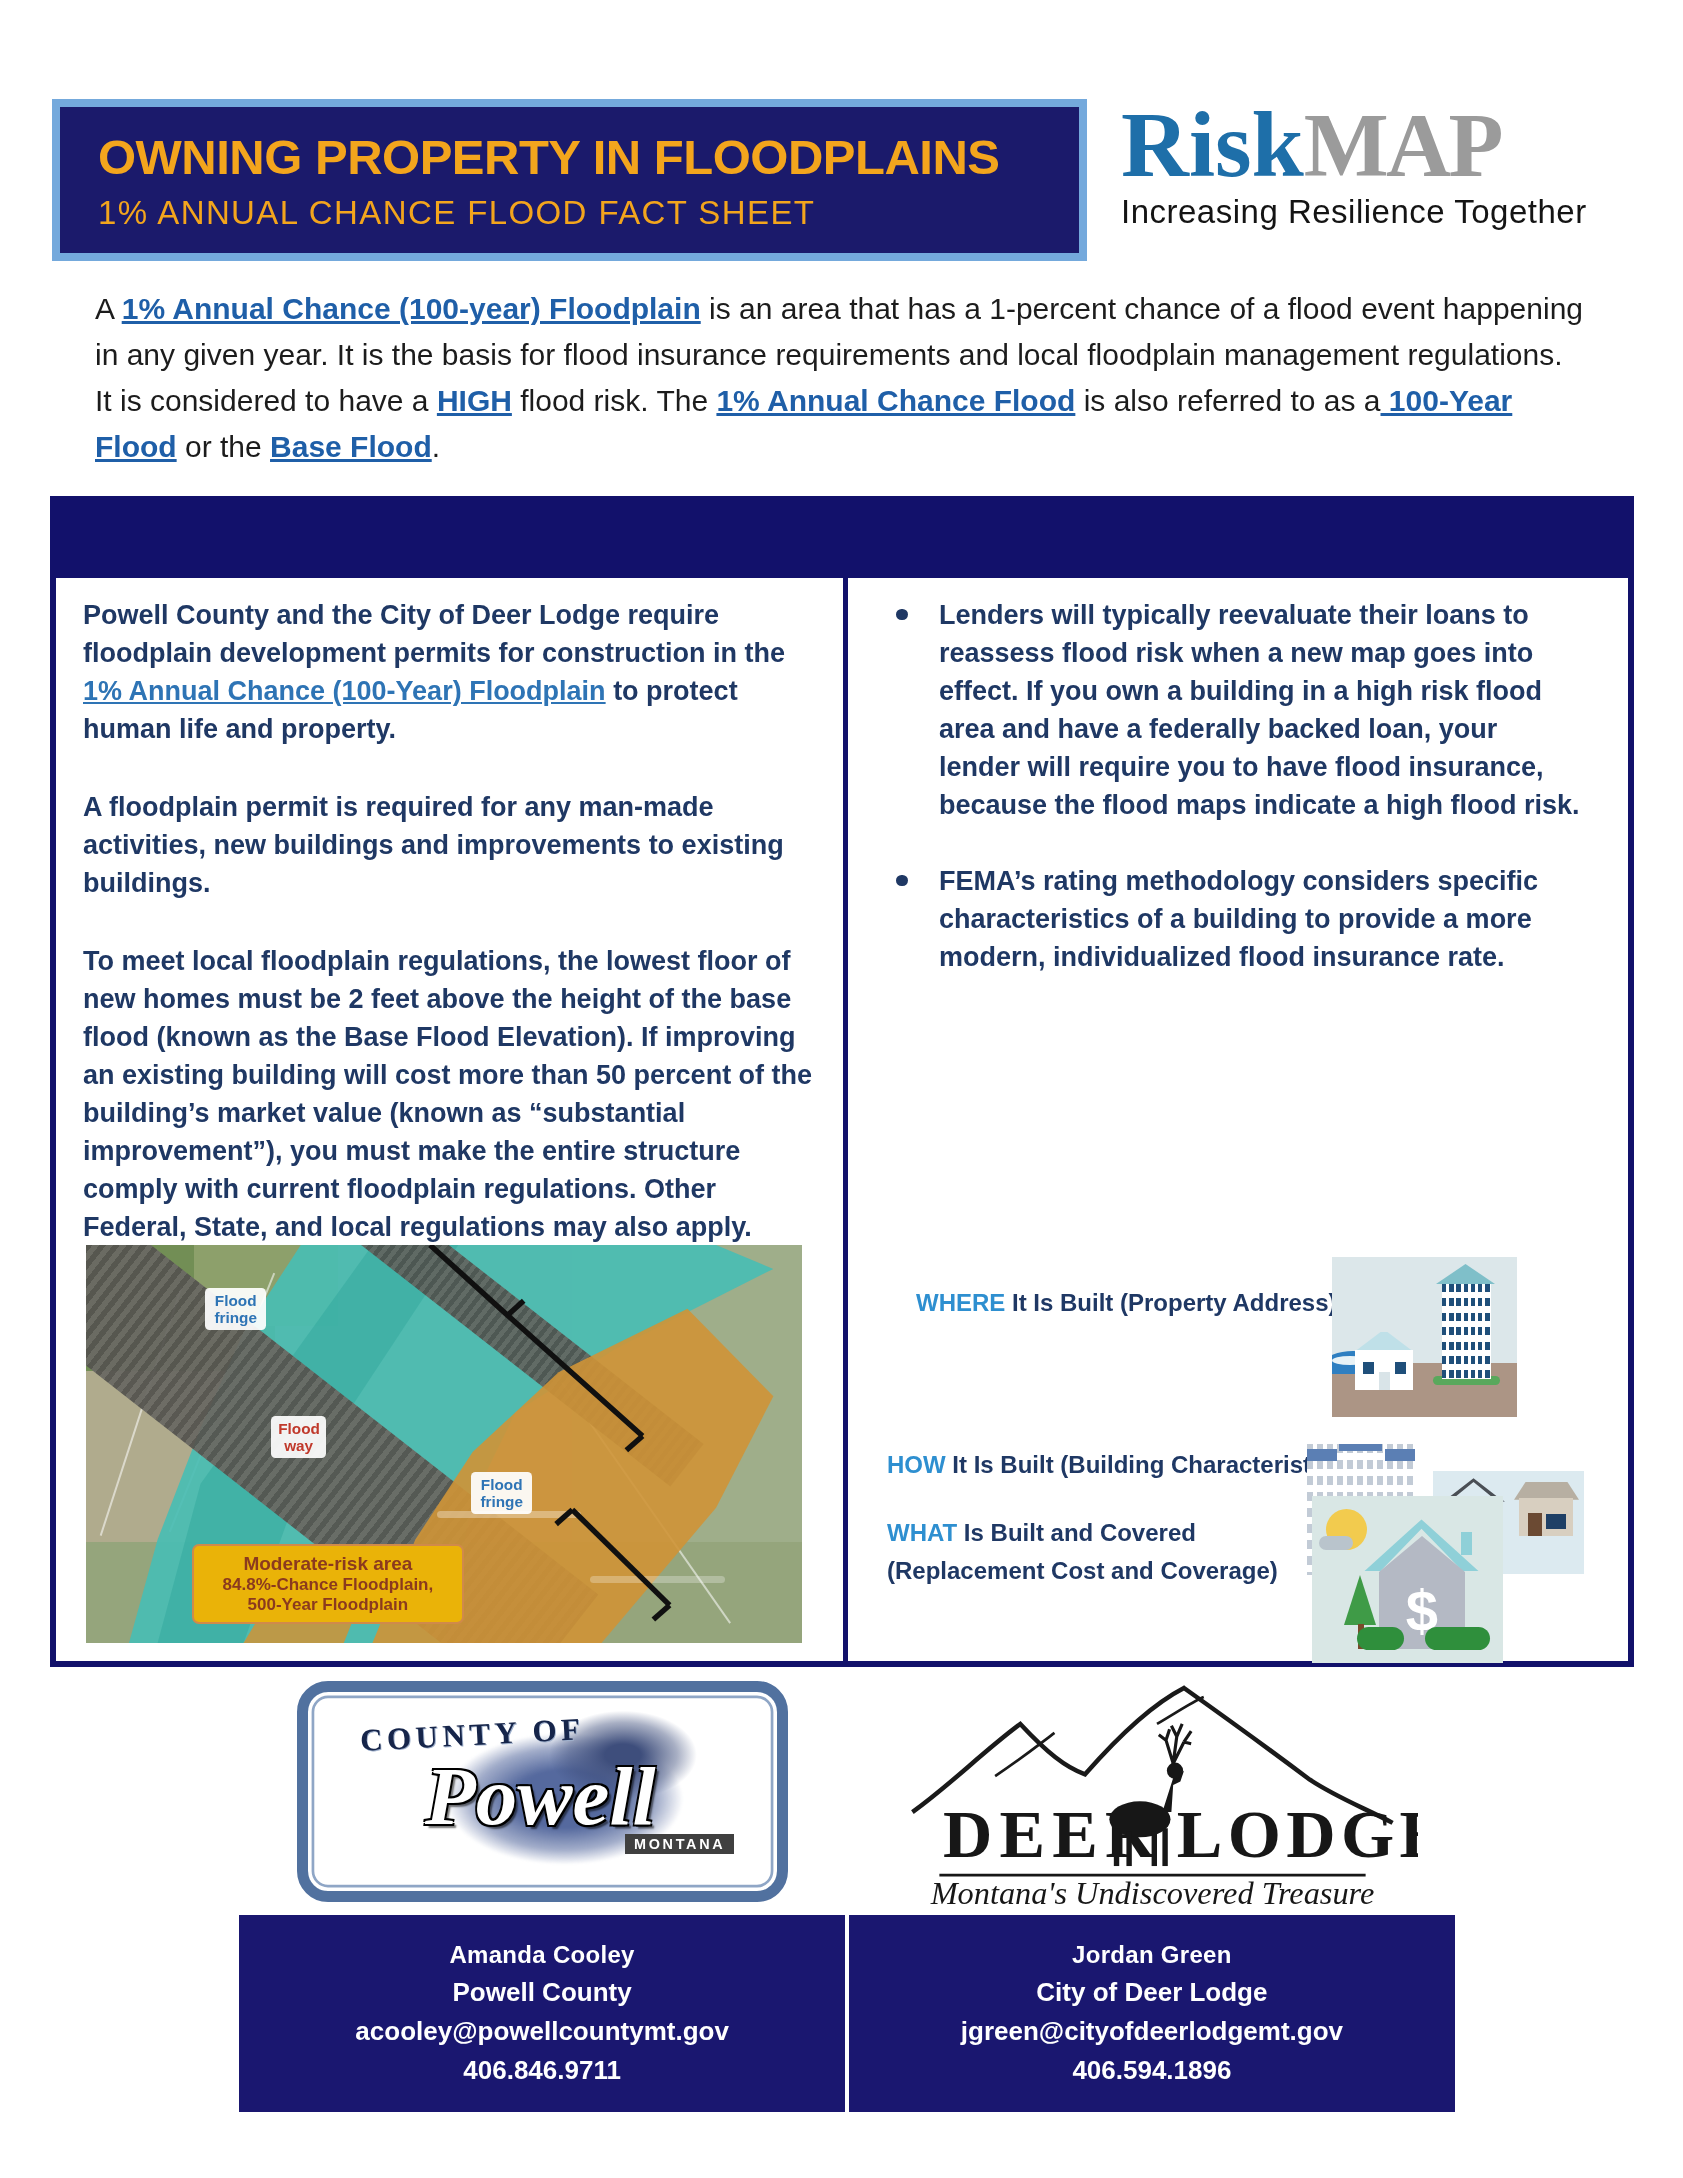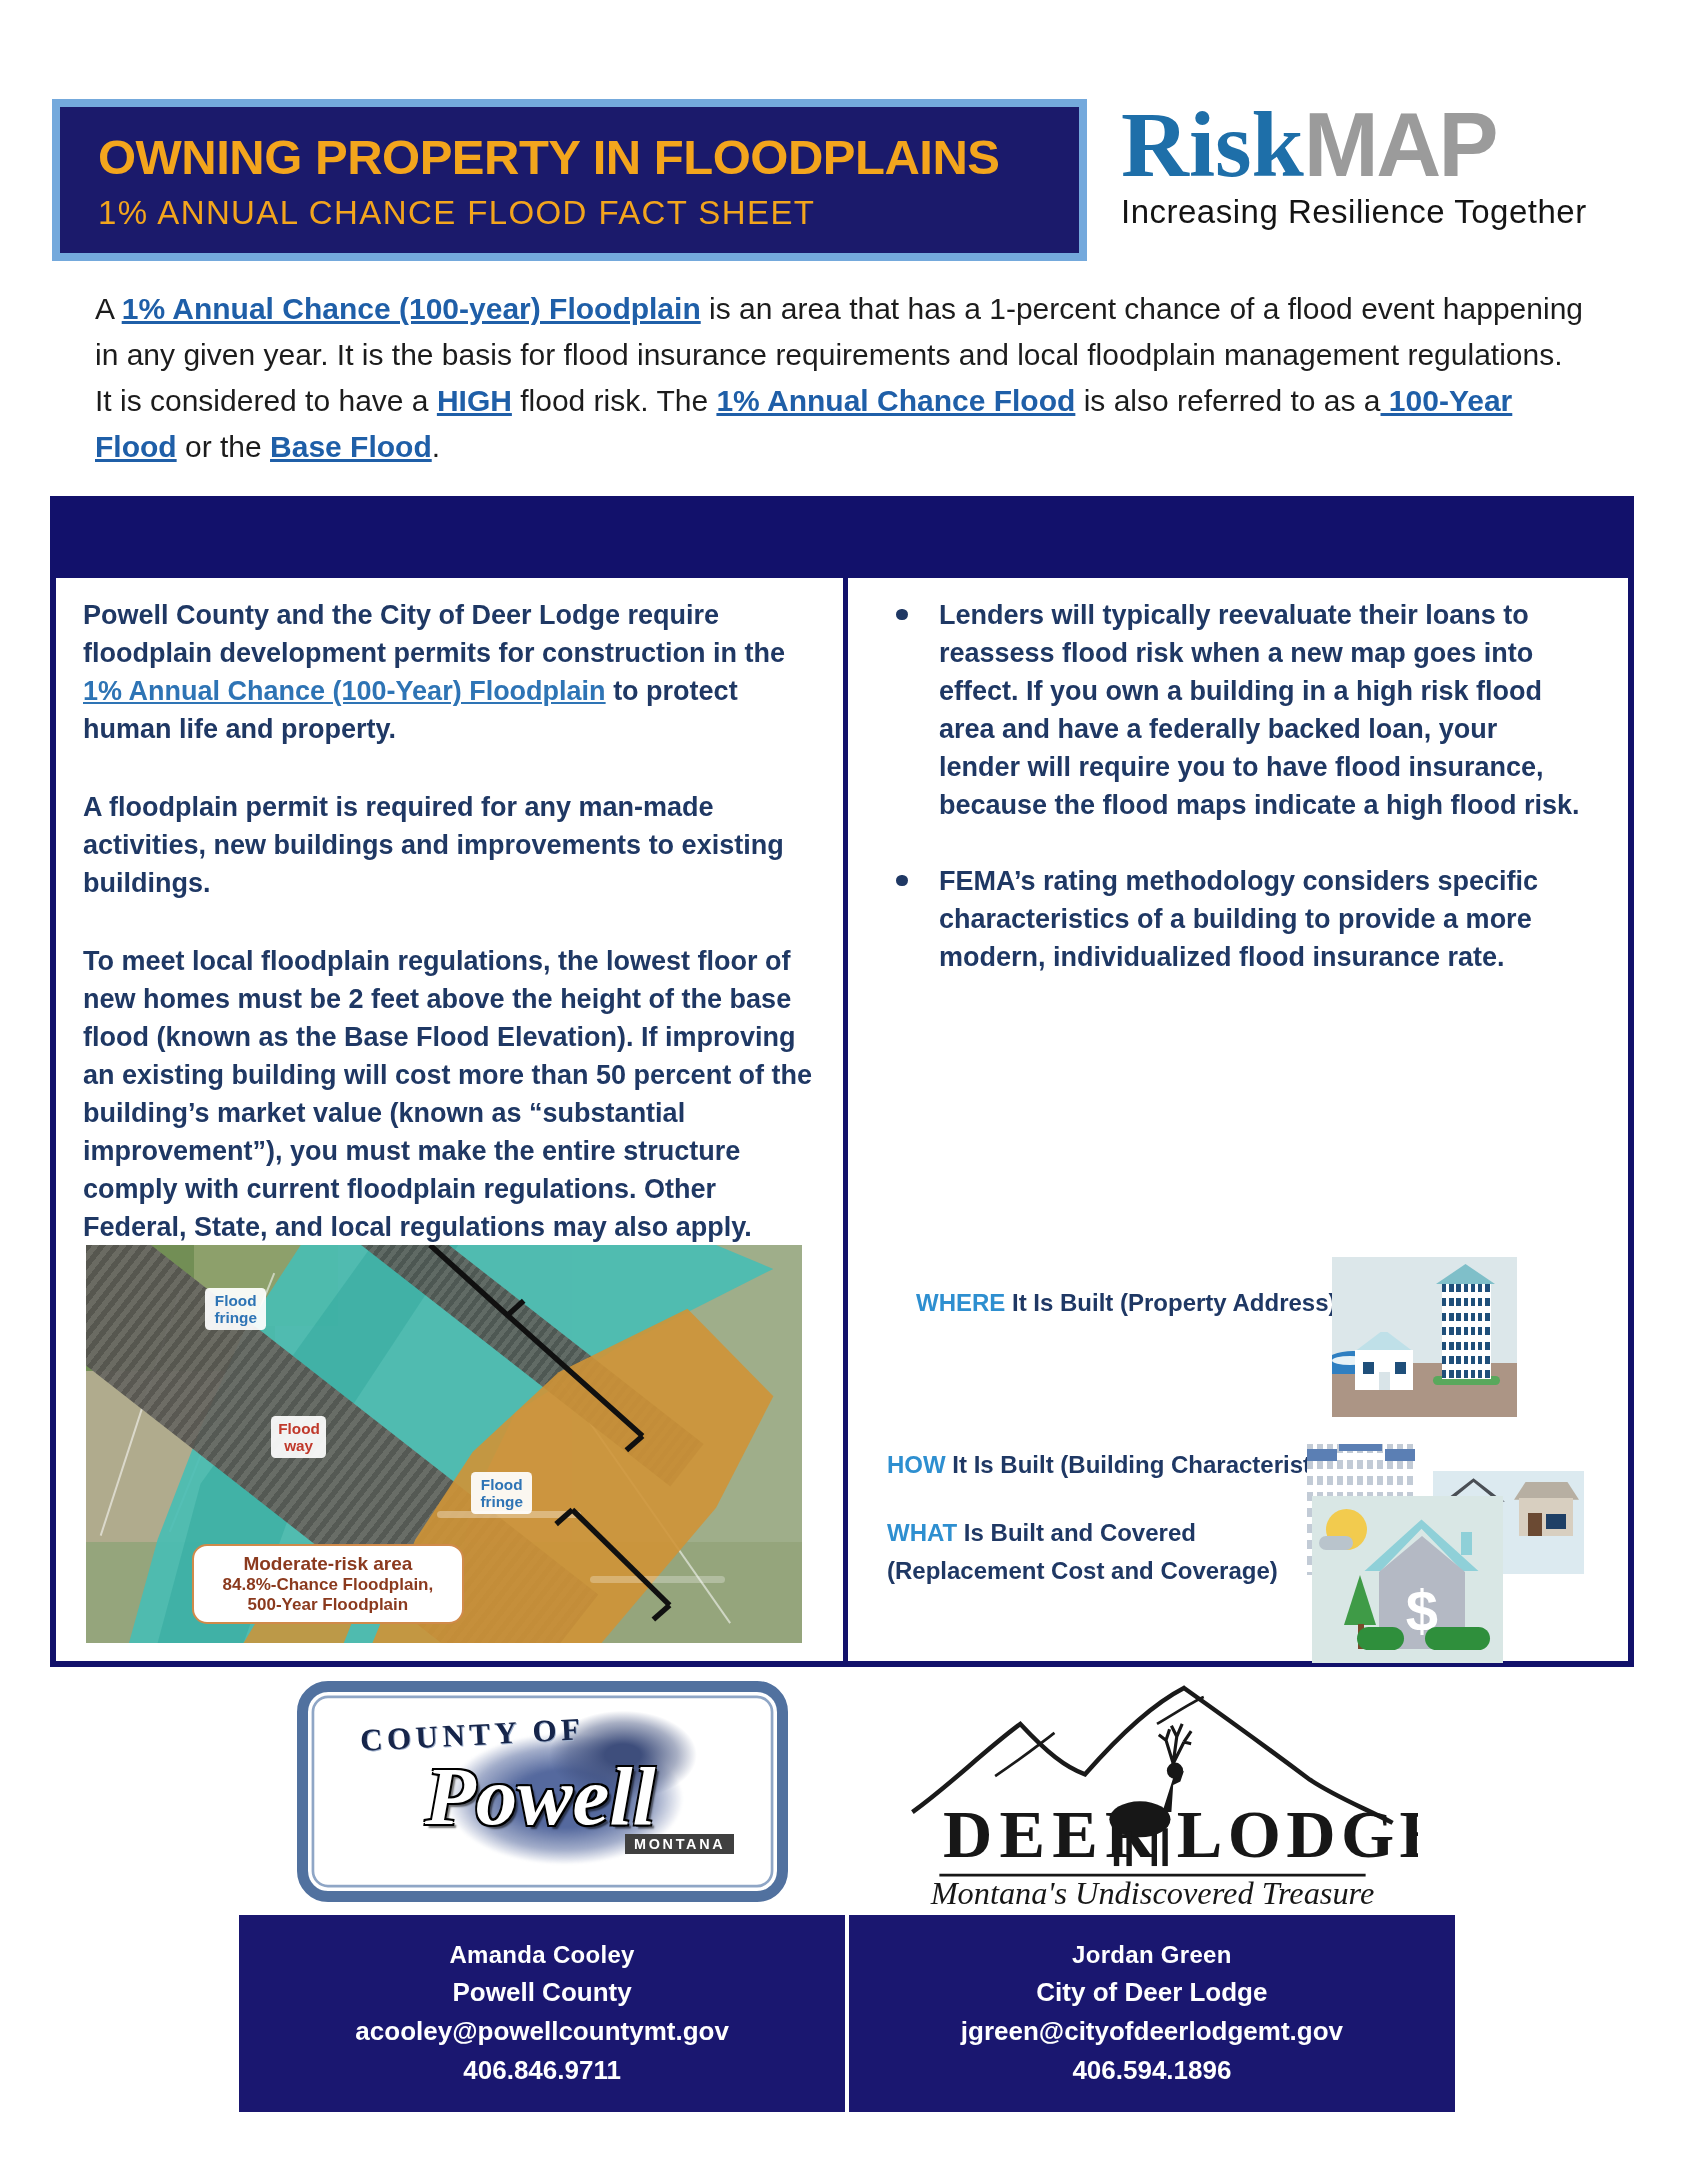--- a/index.html
+++ b/index.html
@@ -12,21 +12,21 @@
           background:#1B1A6B;border:8px solid #74A9DC;padding:21.6px 0 0 38px;}
   .banner-title{font-size:49px;font-weight:bold;color:#F3A51D;letter-spacing:-0.5px;
                 font-stretch:condensed;white-space:nowrap;}
   .banner-sub{margin-top:9px;font-size:33px;font-weight:400;color:#F3A51D;letter-spacing:1.4px;
               font-stretch:condensed;white-space:nowrap;}
 
   
   .riskmap{left:1121px;top:97px;width:518px;}
   .riskmap-line1{white-space:nowrap;line-height:1;}
   .risk{font-family:"Liberation Serif",serif;font-weight:bold;font-size:94px;color:#1E6FA9;}
-  .mapw{font-family:Liberation Sans, sans-serif;font-weight:bold;font-size:90px;color:#9B9B9B;letter-spacing:-2.7px;}
+  .mapw{font-family:Liberation Serif, serif;font-weight:bold;font-size:90px;color:#9B9B9B;letter-spacing:-2.7px;}
   .riskmap-tag{margin-top:1.8px;font-size:33px;color:#141414;letter-spacing:0.5px;white-space:nowrap;}
 
   
   .intro{left:95px;top:286px;width:1490px;font-size:30px;line-height:46px;color:#1c1c1c;}
   .ilink{color:#1F5FA8;font-weight:bold;text-decoration:underline;}
 
   
   .mainbox{left:50px;top:496px;width:1584px;height:1171px;box-sizing:border-box;
            border:6.3px solid #12116B;background:#ffffff;}
   .colhead-band{left:50px;top:496px;width:1584px;height:82px;box-sizing:border-box;background:#12116B;}
@@ -123,22 +123,22 @@
   .m-orange{position:absolute;left:0;top:0;width:100%;height:100%;background:#CF9336;opacity:.9;
           clip-path:polygon(84% 16%,96% 38%,88% 66%,72% 100%,40% 100%,46% 74%,54% 52%,66% 32%);}
   .m-orange2{position:absolute;left:0;top:0;width:100%;height:100%;background:#CF9336;opacity:.85;
           clip-path:polygon(26% 88%,40% 82%,36% 100%,22% 100%);}
   .m-road{position:absolute;background:rgba(255,255,255,.55);}
   .m-lines{position:absolute;left:0;top:0;}
   .m-label{position:absolute;background:rgba(255,255,255,.92);border-radius:4.5px;text-align:center;
            font-weight:bold;padding:3.6px 7.2px;line-height:1.15;}
   .m-label.blue{color:#2E74B5;font-size:15.3px;width:47px;}
   .m-label.red{color:#C0392B;font-size:15.3px;width:41px;}
-  .m-modbox{position:absolute;left:106px;top:299px;width:257px;background:#ffffff;border:2.7px solid #D08A4A;
-            border-radius:15px;text-align:center;padding:7.2px 5.4px;color:#8B3A1E;}
+  .m-modbox{position:absolute;left:106px;top:299px;width:257px;background:#eab308;border:2.7px solid #D08A4A;
+            border-radius:7px;text-align:center;padding:7.2px 5.4px;color:#8B3A1E;}
   .m-mod1{font-size:19px;font-weight:bold;}
   .m-mod23{font-size:17px;font-weight:bold;}
 
   
   .powell{left:297px;top:1681px;width:491px;height:221px;box-sizing:border-box;
           border:11.7px solid #51719F;border-radius:31px;background:#ffffff;
           box-shadow:inset 0 0 0 3.6px #ffffff, inset 0 0 0 6.3px #8FA6C6;}
   .powell-blob{position:absolute;left:108px;top:18px;width:297px;height:171px;
      background:radial-gradient(closest-side at 50% 52%,#55699E 35%,rgba(85,105,158,.55) 62%,rgba(85,105,158,0) 80%);
      filter:blur(0.9px);}

